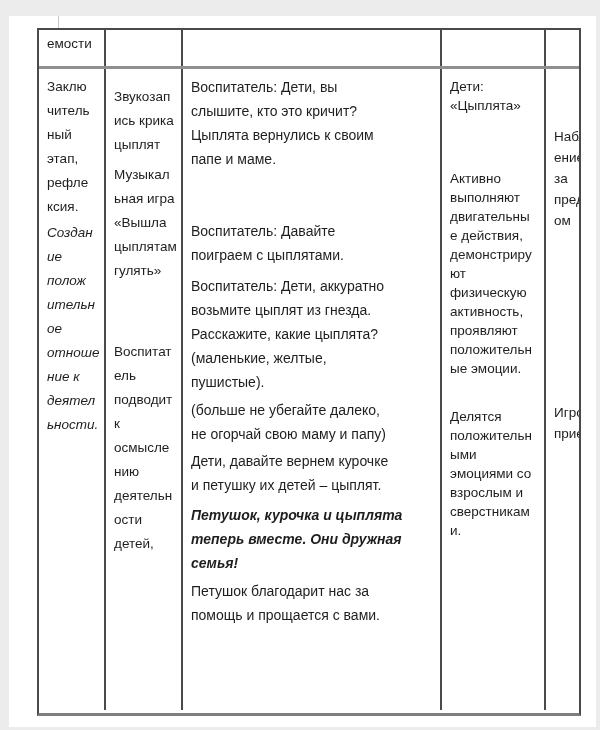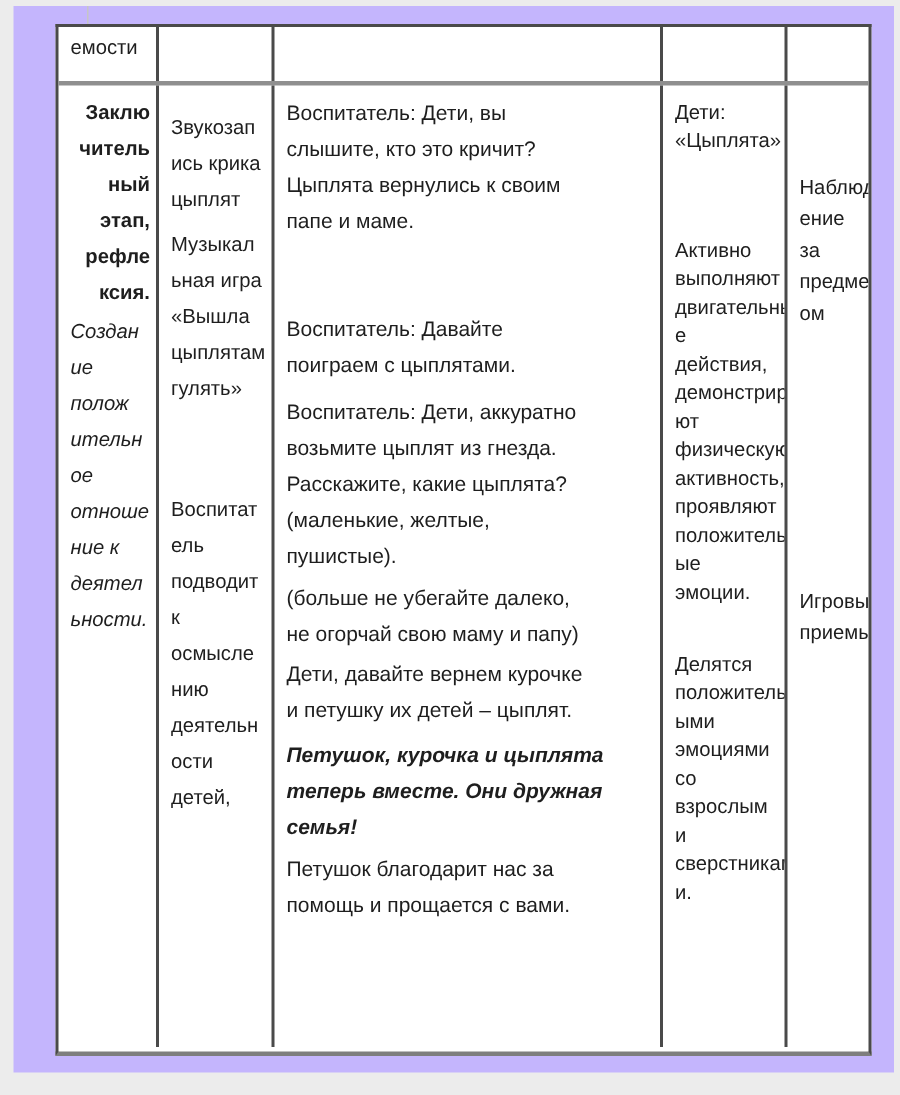--- a/index.html
+++ b/index.html
@@ -5,23 +5,23 @@
   html,body { margin:0; padding:0; }
   body {
     width:600px; height:730px;
     background:#ececec;
     font-family:"Liberation Sans", sans-serif;
     color:#1e1e1e;
     position:relative;
     overflow:hidden;
   }
   .page {
-    position:absolute; left:9px; top:4px;
+    position:absolute; left:9px; top:16px;
     width:587px; height:711px;
-    background:#c4b5fd;
+    background:#ffffff;
   }
   .caret-artifact {
     position:absolute; left:49px; top:0;
     width:1px; height:12px;
     background:#c6c6c6;
   }
   .tbl {
     position:absolute; left:28px; top:12px;
     width:544px; height:688px;
     box-sizing:border-box;
@@ -36,27 +36,27 @@
     box-sizing:border-box;
     border-right:2px solid #4a4a4a;
     padding:0 4px 0 8px;
     overflow:hidden;
     font-size:13.5px;
   }
   .cell:last-child { border-right:none; }
   .c1 { width:67px; }
   .c2 { width:77px; }
   .c3 { width:259px; font-size:14px; }
-  .c4 { width:83px; }
+  .c4 { width:104px; }
   .c5 { flex:1; }
   p { margin:0; white-space:pre-line; }
   .c1 p, .c2 p, .c3 p { line-height:24px; }
   .c4 p { line-height:19px; }
   .c5 p { line-height:21px; }
-  .b  { font-weight:bold;text-align:right; }
+  .b  { font-weight:normal; }
   .i  { font-style:italic; }
   .bi { font-weight:bold; font-style:italic; }
 </style>
 </head>
 <body>
 
 <div class="page">
   <div class="caret-artifact"></div>
 
   <div class="tbl">

